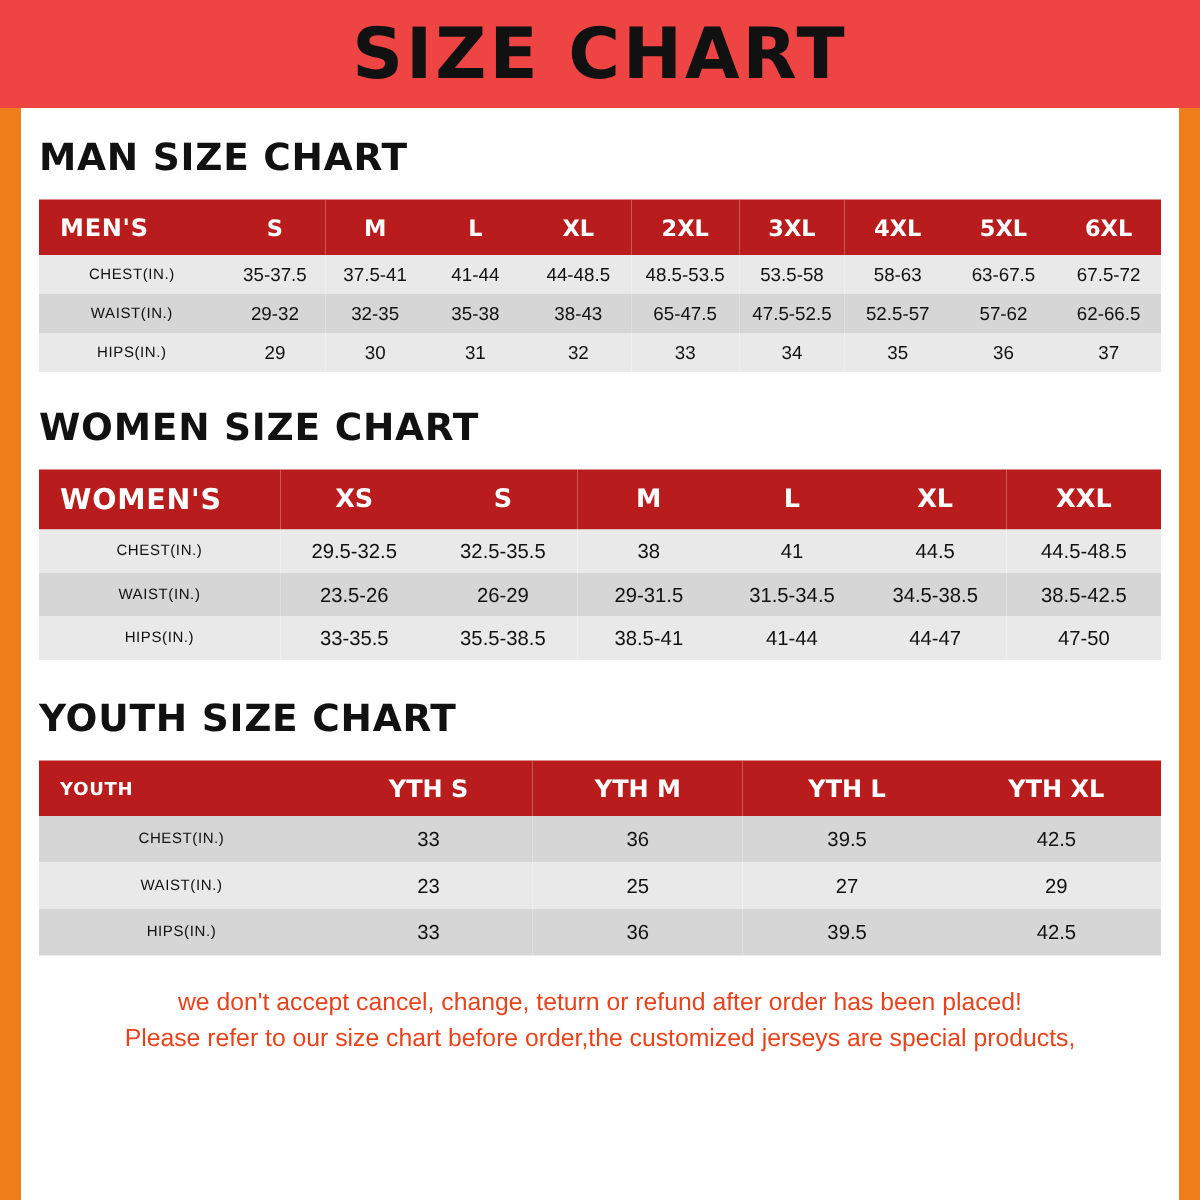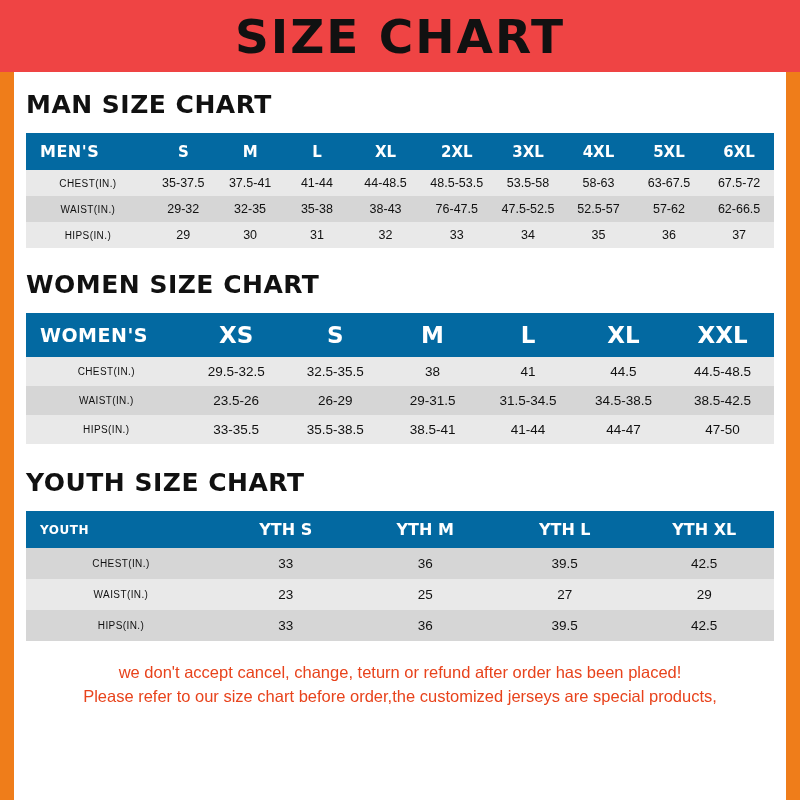--- a/index.html
+++ b/index.html
@@ -65,21 +65,21 @@
   .section-title.man { margin: 18px 0 14px 0; }
   .section-title.women { margin: 22px 0 14px 0; }
   .section-title.youth { margin: 24px 0 14px 0; }
 
   table.size-table {
     width: 100%;
     border-collapse: collapse;
     table-layout: fixed;
   }
   table.size-table tr.head-row {
-    background: #0369a1;
+    background: #b91c1c;
     border-radius: 11px;
   }
   table.size-table tr.head-row th {
     color: #ffffff;
     font-family: "DejaVu Sans", sans-serif;
     font-weight: bold;
     font-size: 15px;
     padding: 9px 0;
     text-align: center;
   }
@@ -98,21 +98,21 @@
   }
   table.size-table tr.data-row td.first-col {
     text-align: center;
     font-size: 10px;
     letter-spacing: 0.4px;
   }
   table.size-table tr.row-light { background: #e9e9e9; }
   table.size-table tr.row-dark  { background: #d6d6d6; }
 
   
-  table.women-table tr.head-row th { font-size: 23px; }
+  table.women-table tr.head-row th { font-size: 17px; }
   table.women-table tr.head-row th.first-col { font-size: 19px; }
   table.women-table tr.data-row td { font-size: 13.5px; padding: 7px 0; }
 
   table.youth-table tr.head-row th { font-size: 16px; }
   table.youth-table tr.head-row th.first-col { font-size: 12px; }
   table.youth-table tr.data-row td { font-size: 13.5px; padding: 8px 0; }
 
   .footer-note {
     margin-top: 20px;
     padding: 0 6px;
@@ -163,21 +163,21 @@
         <td>58-63</td>
         <td>63-67.5</td>
         <td>67.5-72</td>
       </tr>
       <tr class="data-row row-dark">
         <td class="first-col">WAIST(IN.)</td>
         <td>29-32</td>
         <td>32-35</td>
         <td>35-38</td>
         <td>38-43</td>
-        <td>76-47.5</td>
+        <td>65-47.5</td>
         <td>47.5-52.5</td>
         <td>52.5-57</td>
         <td>57-62</td>
         <td>62-66.5</td>
       </tr>
       <tr class="data-row row-light">
         <td class="first-col">HIPS(IN.)</td>
         <td>29</td>
         <td>30</td>
         <td>31</td>

